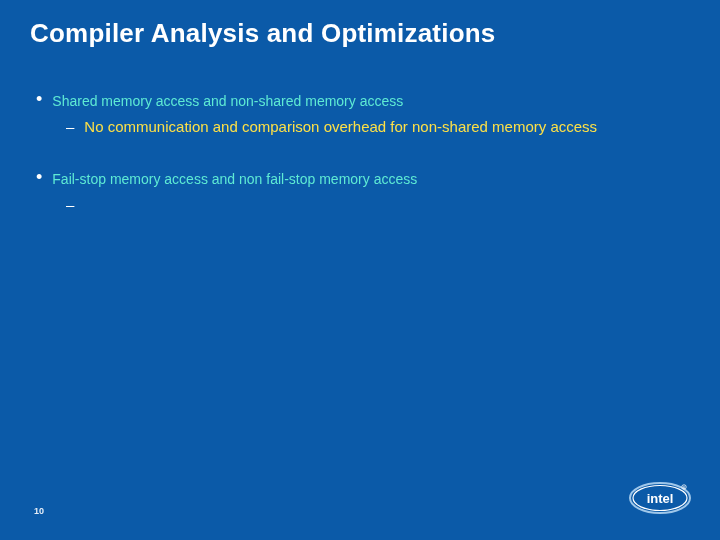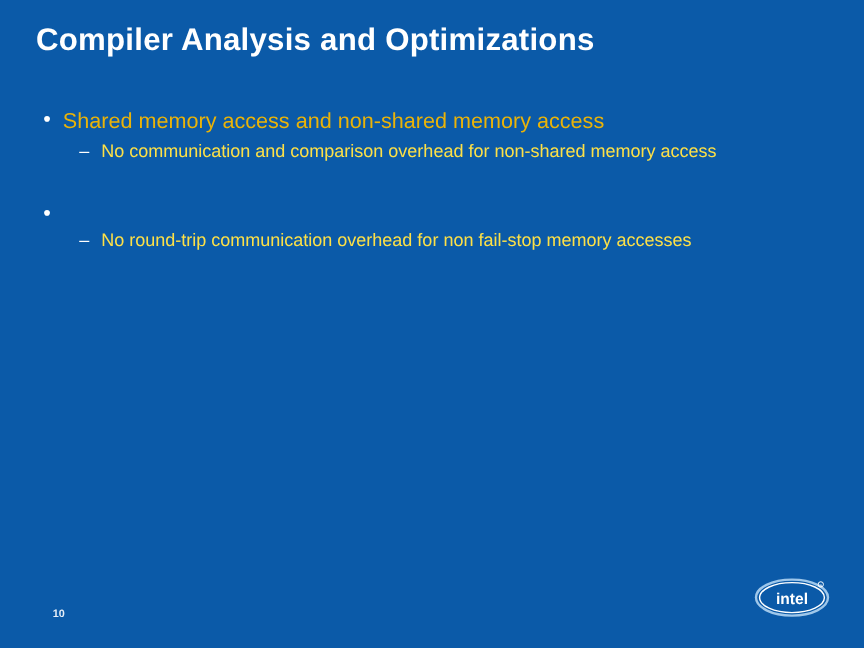--- a/index.html
+++ b/index.html
@@ -32,23 +32,23 @@
     margin-bottom: 4px;
     padding-left: 6px;
   }
   .bullet-l1 .dot {
     font-size: 18px;
     line-height: 20px;
     margin-right: 10px;
     color: #ffffff;
   }
   .bullet-l1 .text {
-    font-size: 18px;
+    font-size: 14px;
     font-weight: normal;
-    color: #eab308;
+    color: #5eead4;
     line-height: 24px;
   }
   .bullet-l2 {
     display: flex;
     align-items: flex-start;
     padding-left: 36px;
     margin-top: 2px;
   }
   .bullet-l2 .dash {
     font-size: 15px;
@@ -57,21 +57,21 @@
     color: #ffffff;
   }
   .bullet-l2 .text {
     font-size: 15px;
     color: #fde047;
     line-height: 20px;
     max-width: 560px;
   }
   .page-num {
     position: absolute;
-    left: 44px;
+    left: 34px;
     bottom: 24px;
     font-size: 9px;
     font-weight: bold;
     color: #e6eef8;
   }
   .logo {
     position: absolute;
     right: 28px;
     bottom: 24px;
     width: 64px;
@@ -93,24 +93,24 @@
     </div>
     <div class="bullet-l2">
       <span class="dash">–</span>
       <span class="text">No communication and comparison overhead for non-shared memory access</span>
     </div>
   </div>
 
   <div class="bullet-group">
     <div class="bullet-l1">
       <span class="dot">•</span>
+      <span class="text">Fail-stop memory access and non fail-stop memory access</span>
     </div>
     <div class="bullet-l2">
       <span class="dash">–</span>
-      <span class="text">No round-trip communication overhead for non fail-stop memory accesses</span>
     </div>
   </div>
 
   <div class="page-num">10</div>
 
   <div class="logo">
     <svg viewBox="0 0 64 40">
       <ellipse cx="32" cy="22" rx="30" ry="15" fill="none" stroke="#9fc7ea" stroke-width="2"></ellipse>
       <ellipse cx="32" cy="22" rx="27" ry="12.5" fill="#0b5aa8" stroke="#ffffff" stroke-width="1.2"></ellipse>
       <text x="32" y="27" text-anchor="middle" font-family="Arial, sans-serif" font-size="13" font-weight="bold" fill="#ffffff">intel</text>

